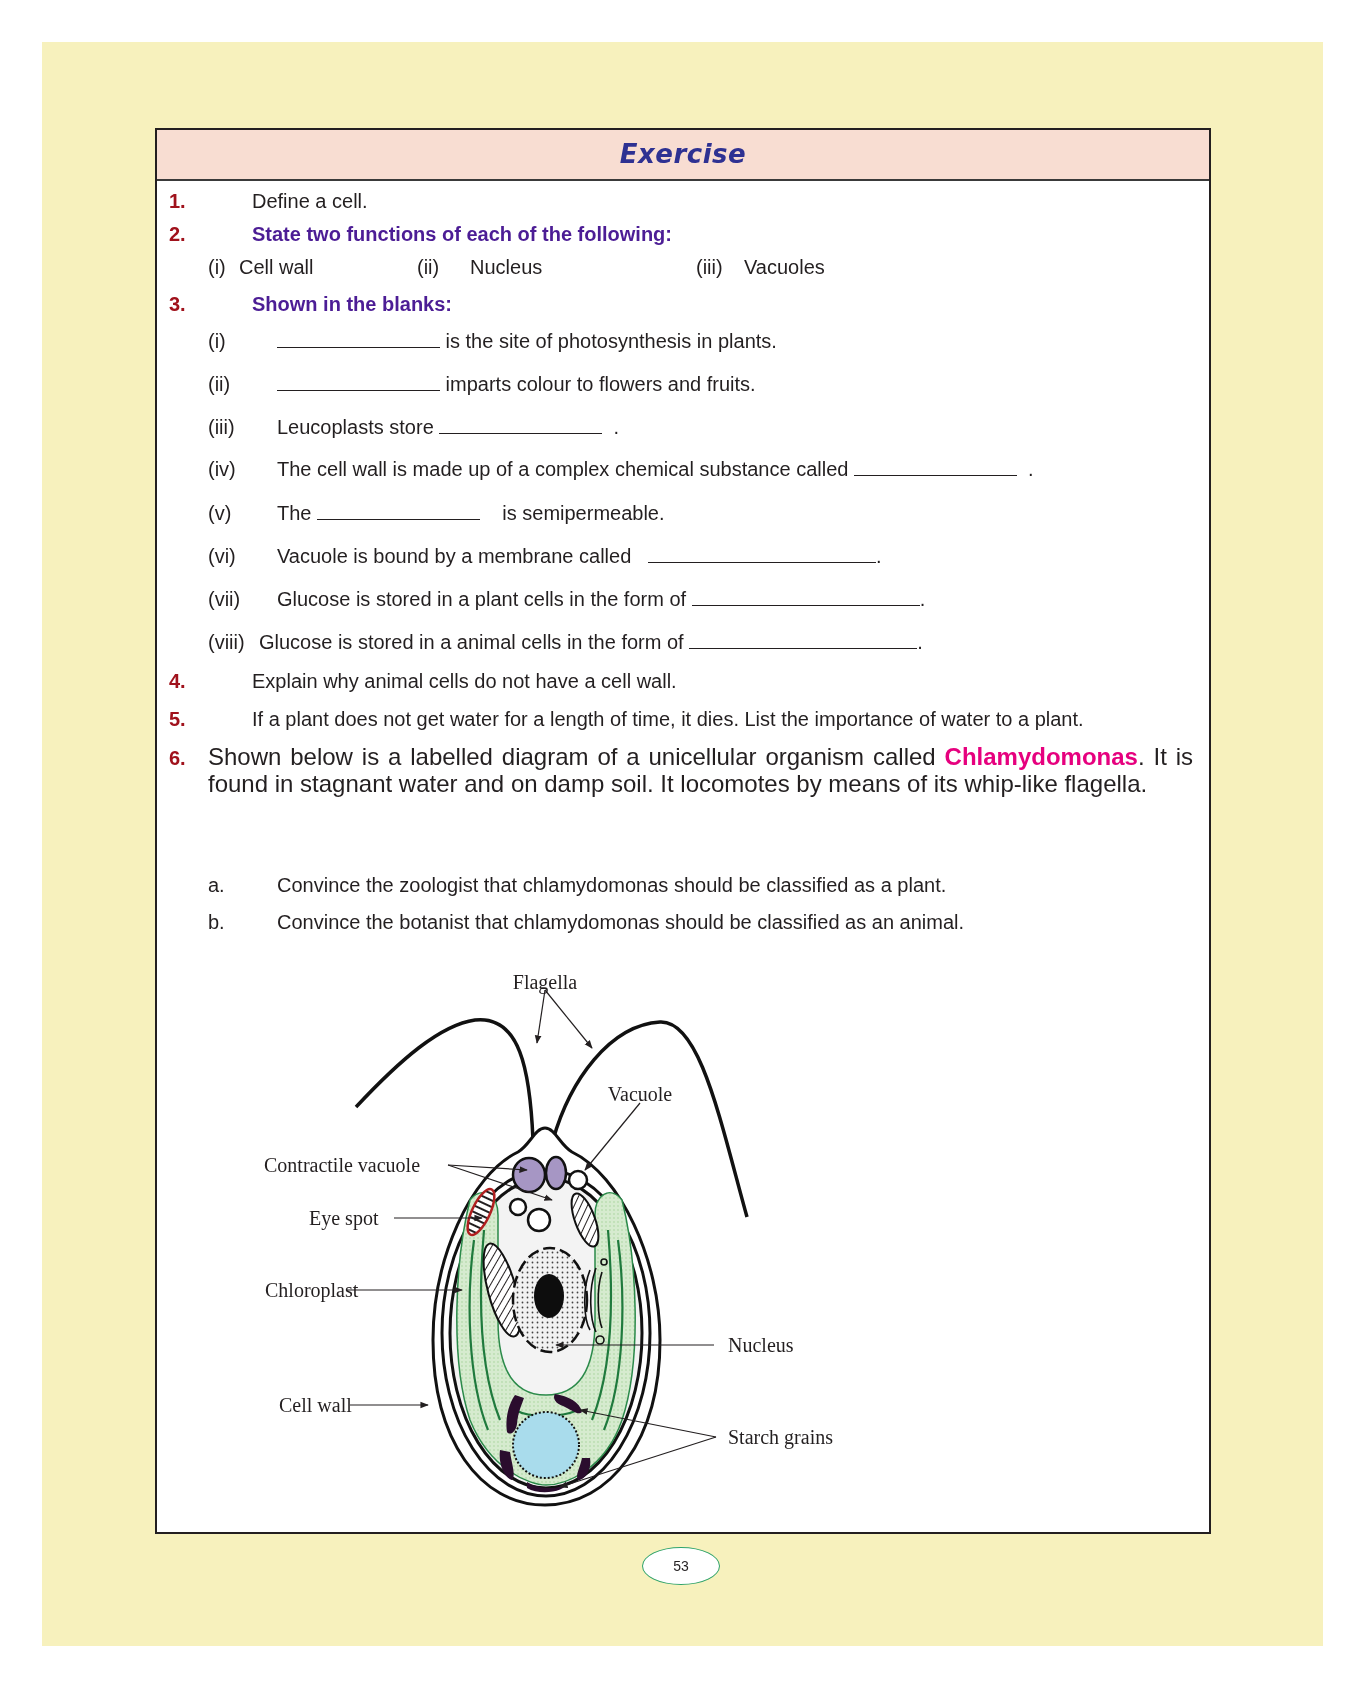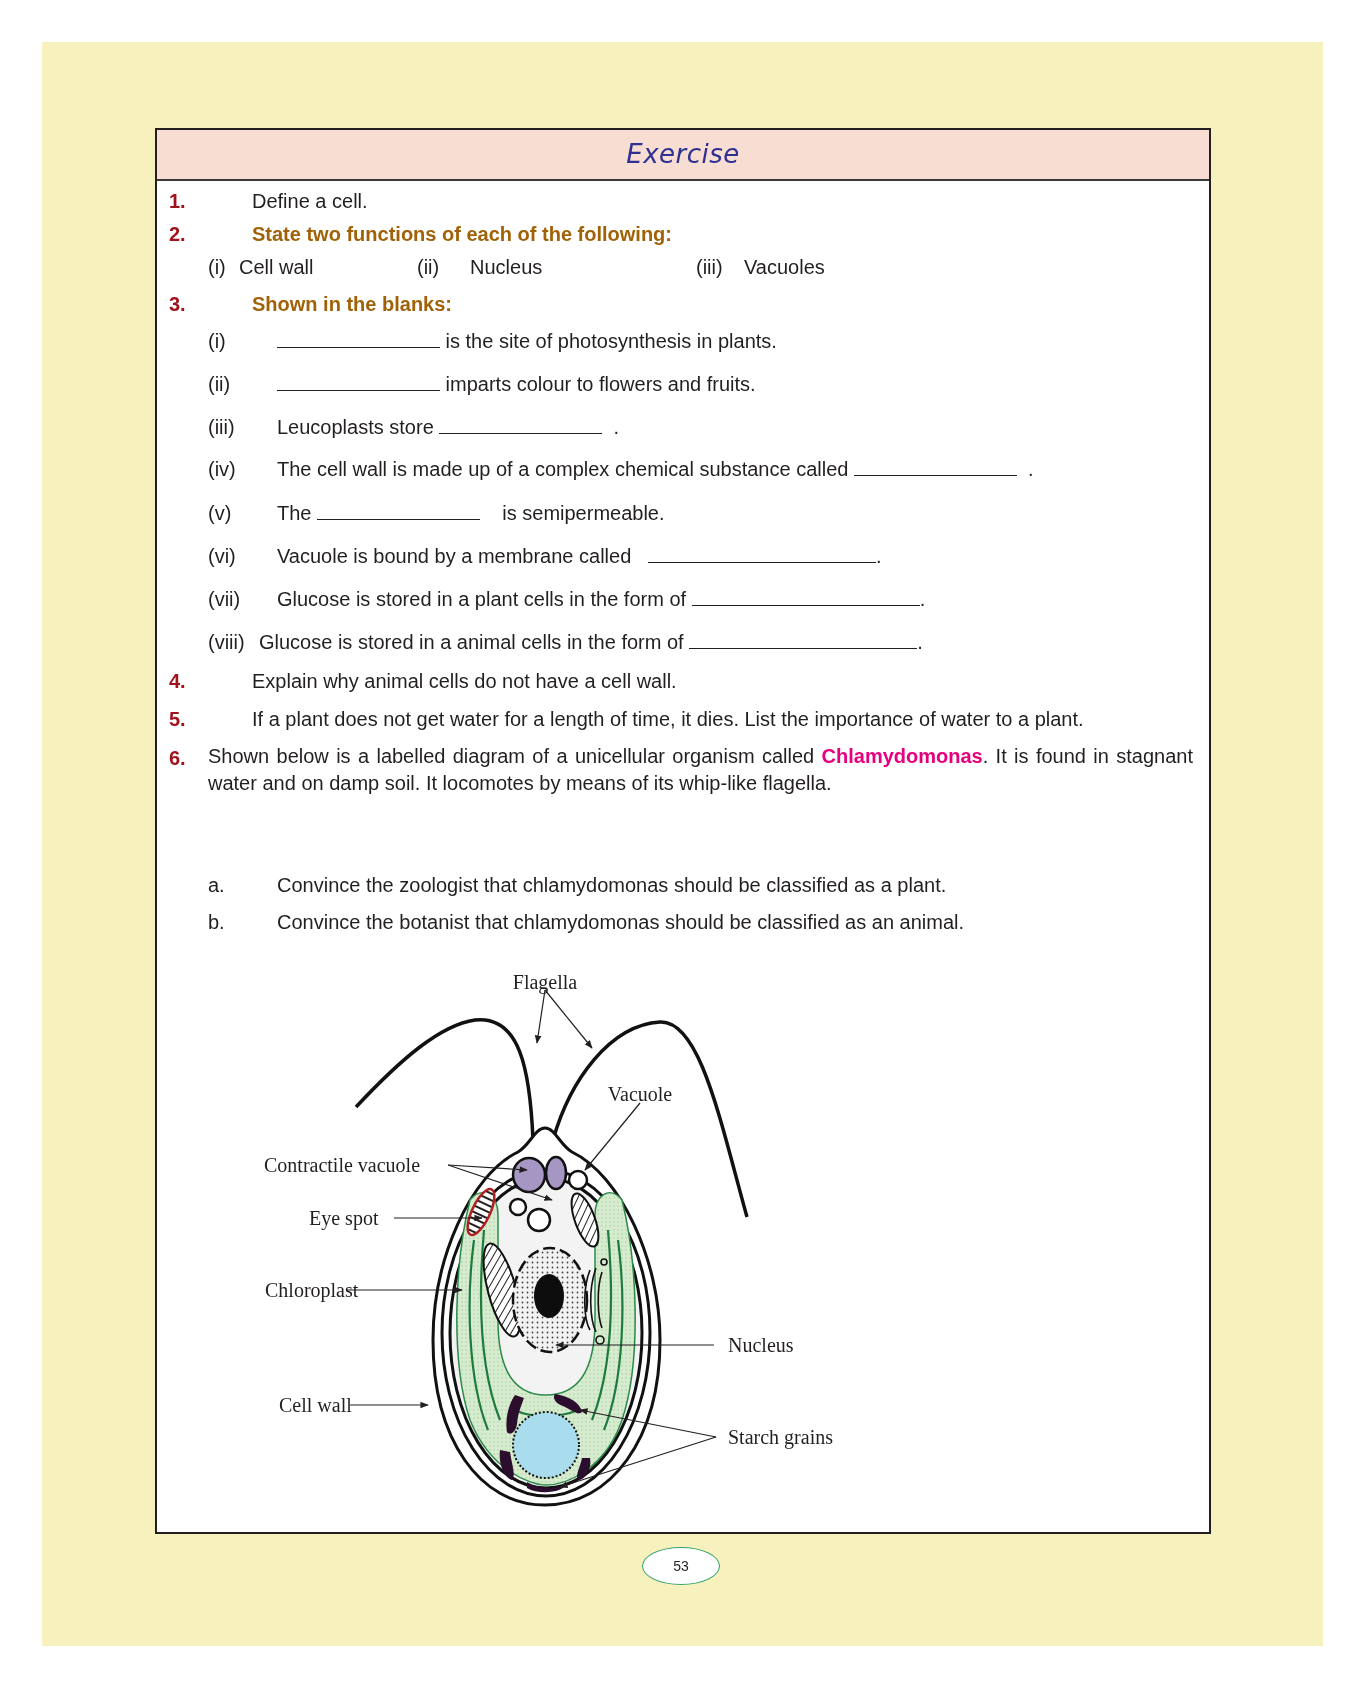--- a/index.html
+++ b/index.html
@@ -1,29 +1,29 @@
 <!DOCTYPE html>
 <html><head>
 <meta charset="utf-8">
 <style>
   html,body{margin:0;padding:0;background:#ffffff;}
   body{width:1366px;height:1690px;position:relative;overflow:hidden;font-family:"Liberation Sans",sans-serif;color:#231f20;}
   .page-bg{position:absolute;left:42px;top:42px;width:1281px;height:1604px;background:#f7f1bd;}
   .box{position:absolute;left:155px;top:128px;width:1052px;height:1402px;background:#fff;border:2px solid #231f20;}
   .box-header{position:absolute;left:0;top:0;width:1052px;height:49px;background:#f8ddd2;border-bottom:2px solid #3a3a3a;text-align:center;}
-  .box-title{font-family:"DejaVu Sans",sans-serif;font-style:italic;font-weight:normal;font-size:26px;color:#2e3192;line-height:49px;letter-spacing:0.5px;}
+  .box-title{font-family:"DejaVu Sans",sans-serif;font-style:italic;font-weight:bold;font-size:26px;color:#2e3192;line-height:49px;letter-spacing:0.5px;}
   .row{position:absolute;left:0;font-size:20px;line-height:24px;white-space:nowrap;}
   .num{position:absolute;left:12px;color:#a0121c;font-weight:bold;}
   .txt{position:absolute;left:51px;margin-left:44px;}
-  .bold-red{color:#a16207;font-weight:bold;text-align:right;}
+  .bold-red{color:#4c1d95;font-weight:bold;text-align:right;}
   .sub{position:absolute;left:51px;}
   .subtxt{position:absolute;left:120px;}
   .blank{display:inline-block;border-bottom:1.5px solid #231f20;height:18px;vertical-align:baseline;}
   .pink{color:#e6007e;font-weight:bold;}
-  .para{position:absolute;left:51px;width:985px;font-size:20px;line-height:27px;text-align:justify;}
+  .para{position:absolute;left:51px;width:985px;font-size:24px;line-height:27px;text-align:justify;}
   .diagram{position:absolute;left:0;top:0;}
   .lbl{font-family:"Liberation Serif",serif;font-size:20px;fill:#231f20;}
   .page-num{position:absolute;left:642px;top:1547px;width:76px;height:36px;border:1.5px solid #2fa36b;border-radius:50%;background:#fff;text-align:center;line-height:36px;font-size:14px;color:#231f20;}
 </style>
 </head>
 <body>
 
 <div class="page-bg"></div>
 
 <div class="box">

